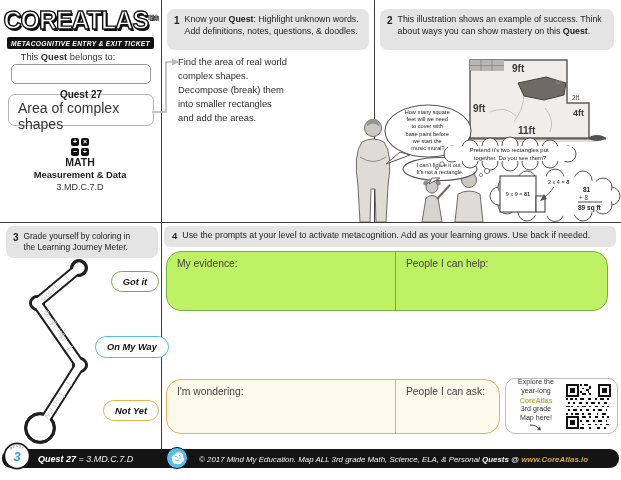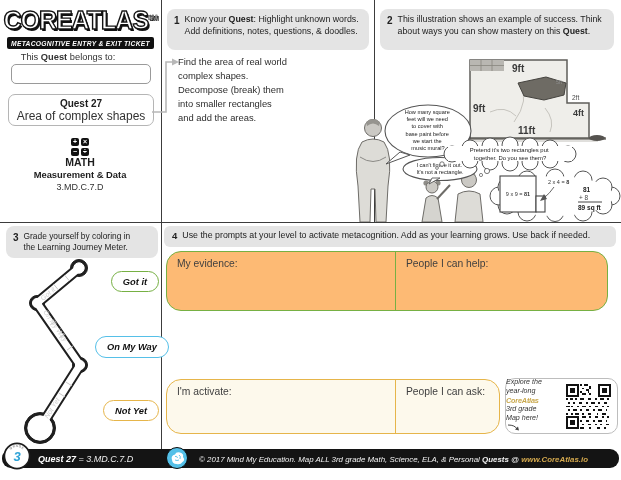--- a/index.html
+++ b/index.html
@@ -14,21 +14,21 @@
   .logo sup{font-size:7px;-webkit-text-stroke:0.4px #121212;}
   .banner{left:7px;top:37px;width:147px;height:12px;background:#101010;color:#fff;
           font-size:6.7px;font-weight:bold;font-style:italic;letter-spacing:.3px;
           display:flex;align-items:center;justify-content:center;border-radius:2px;}
   .belongs{left:0;top:52px;width:136px;text-align:center;font-size:9.3px;color:#333;}
   .owner-input{left:11px;top:64px;width:138px;height:18px;background:#fff;
           border:1.6px solid #9a9a9a;border-radius:5px;}
   .questbox{left:8px;top:94px;width:144px;height:30px;border:1.6px solid #b5b5b5;border-radius:7px;
           display:flex;flex-direction:column;align-items:center;justify-content:center;background:#fff;}
   .questbox .t{font-size:10px;font-weight:bold;}
-  .questbox .s{font-size:12px;color:#333;}
+  .questbox .s{font-size:14px;color:#333;margin-left:9px;}
   .mathicon{left:71px;top:138px;width:18px;height:18px;display:grid;grid-template-columns:8px 8px;
           grid-gap:2px;}
   .mathicon span{width:8px;height:8px;background:#111;color:#fff;border-radius:2px;font-size:7px;
           line-height:8px;text-align:center;font-weight:bold;}
   .subj{left:0;width:160px;text-align:center;}
   
   .stepbox{background:#e4e4e4;border-radius:8px;display:flex;padding:5px 7px;box-sizing:border-box;
            font-size:8.8px;line-height:1.35;color:#222;}
   .stepnum{font-weight:bold;font-size:10px;margin-right:5px;}
   .ml{white-space:pre-line;}
@@ -36,21 +36,21 @@
   
   .pbox{position:absolute;border-radius:15px;box-sizing:border-box;}
   .pbox .half{position:absolute;top:0;bottom:0;}
   .plabel{position:absolute;left:10px;top:6px;font-size:10.3px;color:#3f3f3f;}
   .vdiv{position:absolute;top:0;bottom:0;width:1.4px;}
   .oval{position:absolute;background:#fff;border-radius:12px;display:flex;align-items:center;
         justify-content:center;font-weight:bold;font-style:italic;font-size:9.3px;color:#111;}
   
   .qrpanel{left:505px;top:378px;width:113px;height:56px;border:1.5px solid #bdbdbd;border-radius:10px;
         box-sizing:border-box;display:flex;align-items:center;background:#fff;}
-  .qrtext{width:60px;font-style:italic;font-size:7.1px;line-height:1.25;color:#333;}
+  .qrtext{width:60px;text-align:center;font-size:7.1px;line-height:1.25;color:#333;}
   .qrbrand{color:#c9a84c;font-weight:bold;font-size:7.3px;letter-spacing:-0.2px;}
   
   .bar{left:2px;top:449px;width:617px;height:19px;background:#141414;border-radius:9px;position:absolute;}
   .barq{position:absolute;left:36px;top:50%;transform:translateY(-50%);font-size:9px;font-style:italic;
         color:#eee;white-space:nowrap;}
   .barq b{color:#fff;}
   .barcopy{position:absolute;left:197px;top:50%;transform:translateY(-50%);font-size:7.9px;
         font-style:italic;color:#f2f2f2;white-space:nowrap;text-align:right;}
   .site{color:#d4a94e;font-weight:bold;}
   .brain{position:absolute;left:164px;top:-2px;width:22px;height:22px;border-radius:50%;
@@ -283,35 +283,35 @@
 
   <div class="oval" style="left:111px;top:271px;width:46px;height:19px;border:1.7px solid #76b043;">Got it</div>
   <div class="oval" style="left:95px;top:336px;width:72px;height:20px;border:1.7px solid #56c0e8;">On My Way</div>
   <div class="oval" style="left:103px;top:400px;width:54px;height:19px;border:1.7px solid #e6b54a;">Not Yet</div>
 
   <div class="abs stepbox" style="left:164px;top:226px;width:452px;height:21px;padding:4px 8px;border-radius:6px;">
     <span class="stepnum" style="font-size:9.5px;">4</span>
     <span>Use the prompts at your level to activate metacognition. Add as your learning grows. Use back if needed.</span>
   </div>
 
-  <div class="pbox" style="left:166px;top:251px;width:442px;height:60px;border:1.7px solid #76b043;background:#fdba74;">
+  <div class="pbox" style="left:166px;top:251px;width:442px;height:60px;border:1.7px solid #76b043;background:#bef264;">
     <div class="vdiv" style="left:228px;background:#76b043;"></div>
     <div class="half" style="left:0;width:228px;">
       <span class="plabel">My evidence:</span>
       </div>
     <div class="half" style="left:229px;right:0;">
       <span class="plabel">People I can help:</span>
       </div>
   </div>
 
 
   <div class="pbox" style="left:166px;top:379px;width:334px;height:55px;border:1.7px solid #e6b54a;background:#fdf9ec;">
     <div class="vdiv" style="left:228px;background:#e6b54a;"></div>
     <div class="half" style="left:0;width:228px;">
-      <span class="plabel">I'm activate:</span>
+      <span class="plabel">I'm wondering:</span>
       </div>
     <div class="half" style="left:229px;right:0;">
       <span class="plabel">People I can ask:</span>
       </div>
   </div>
 
   <div class="abs qrpanel">
     <div class="qrtext">
       <div>Explore the</div>
       <div>year-long</div>

